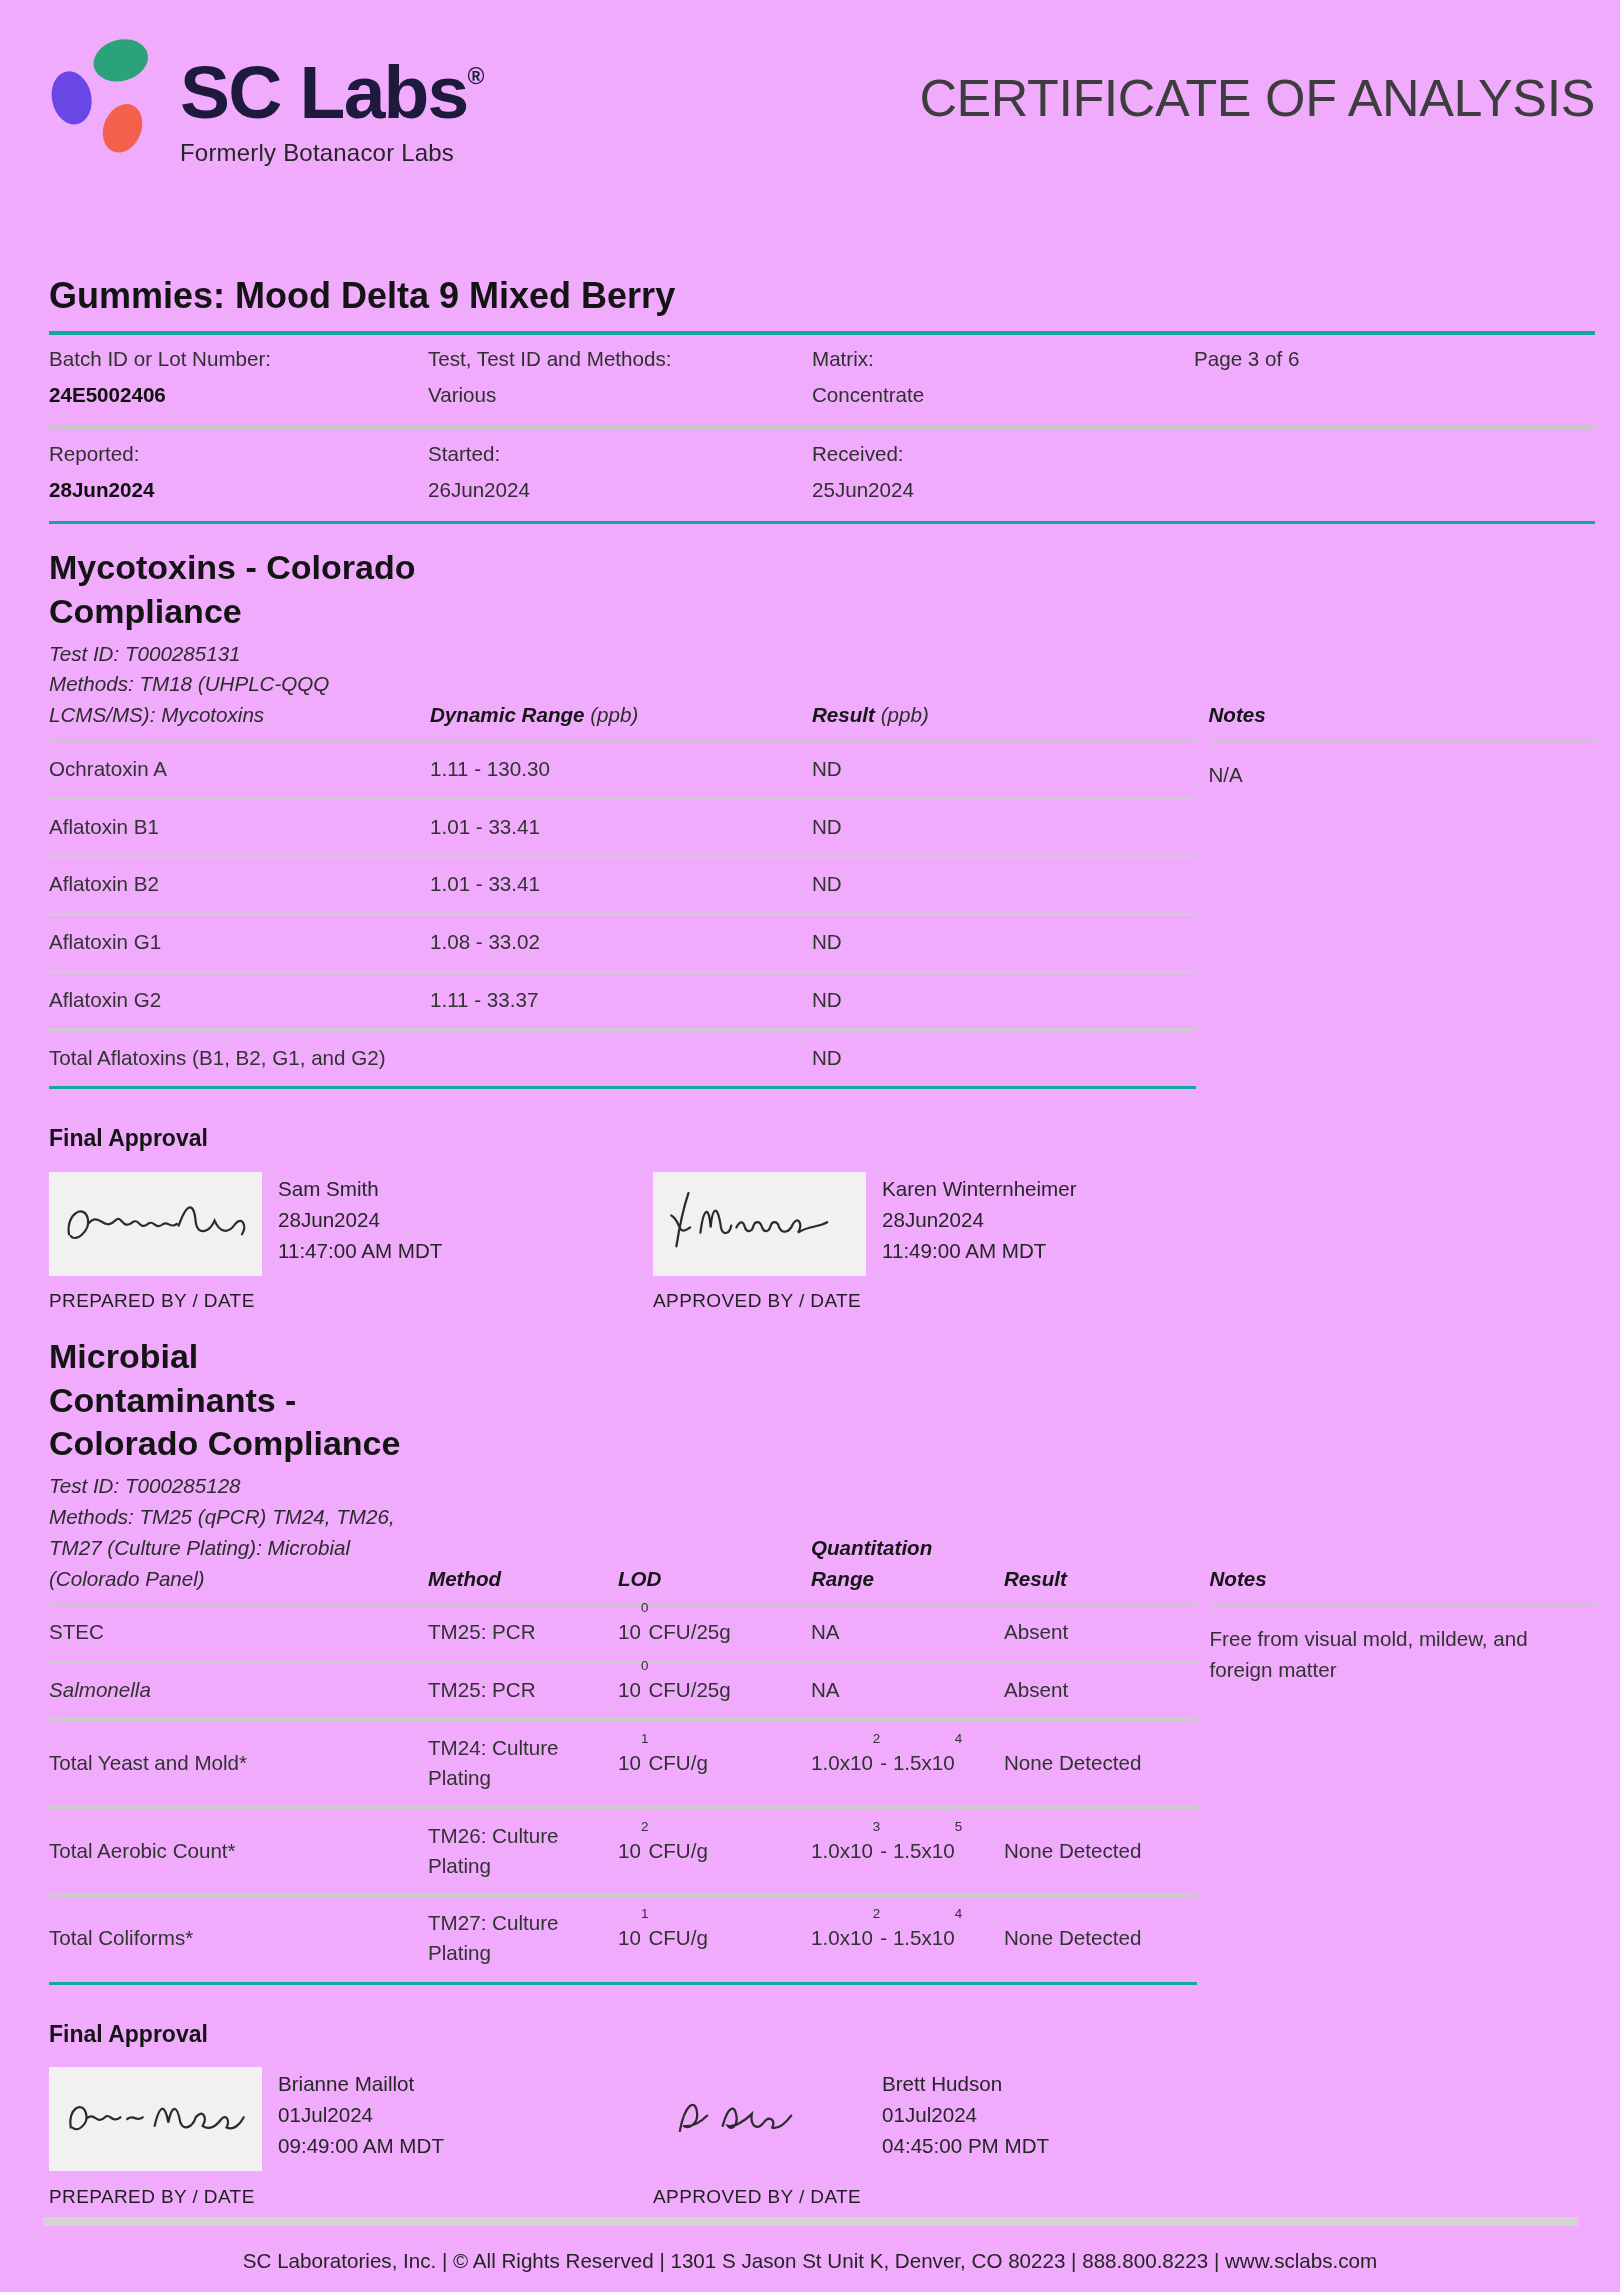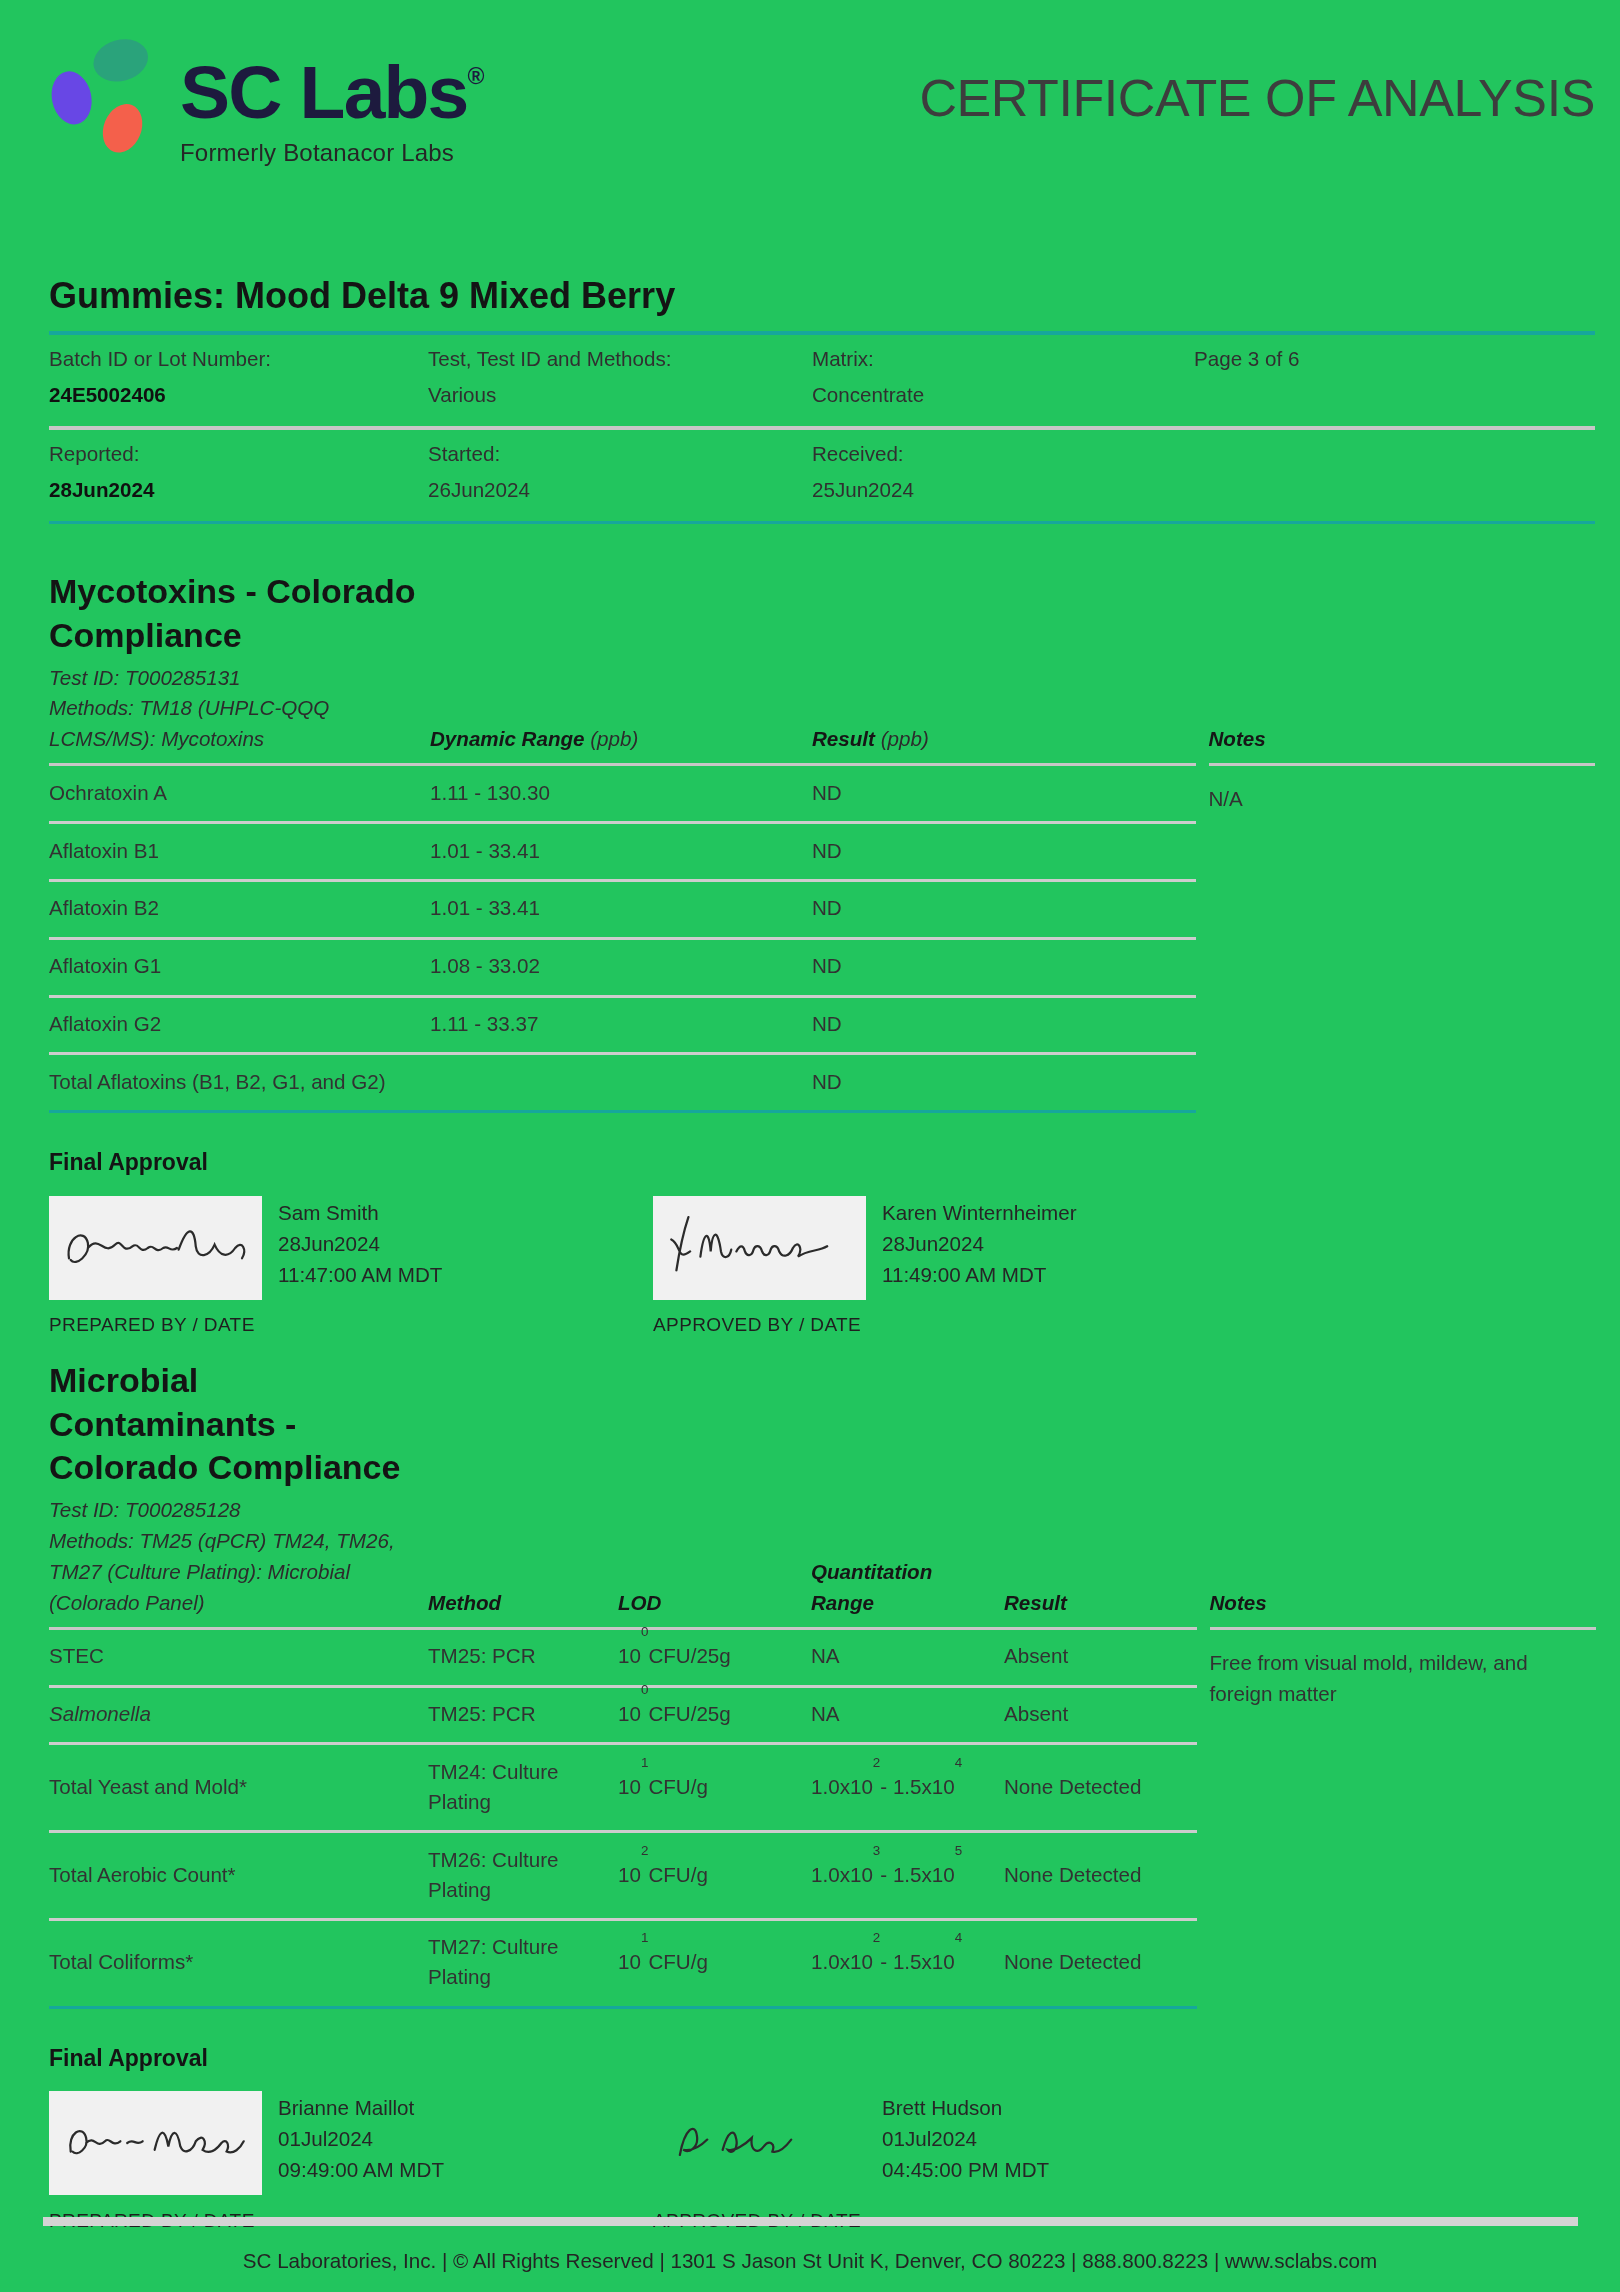--- a/index.html
+++ b/index.html
@@ -1,17 +1,17 @@
 <!DOCTYPE html>
 <html style="font-size:14.3px"><head>
 <meta charset="utf-8">
 <style>
   * { margin:0; padding:0; box-sizing:border-box; }
   body { background:#ffffff; font-family:"Liberation Sans", sans-serif; color:#2f2f2f; }
-  .page { width:1620px; height:2293px; background:#22c55e; position:relative; overflow:hidden;
+  .page { width:1620px; height:2293px; background:#f0abfc; position:relative; overflow:hidden;
           padding:30px 0 0 49px; }
   .content { width:1546px; }
 
   
   .topbar { display:flex; justify-content:space-between; align-items:flex-start; height:172px; }
   .logo { display:flex; align-items:flex-start; }
   .logo-marks { width:106px; height:134px; }
   .logo-textcol { margin-left:25px; padding-top:25px; }
   .logo-name { font-size:75px; font-weight:bold; color:#1d1a3e; letter-spacing:-1.8px; line-height:1; }
   .logo-reg { font-size:23px; font-weight:bold; vertical-align:34px; letter-spacing:0; }
@@ -25,21 +25,21 @@
   .rule-gray { height:3.6px; background:#C7C7C7; }
 
   
   .info-grid { display:grid; grid-template-columns:379px 384px 382px 401px; padding:9px 0 16px; }
   .info-label { font-size:20.6px; color:#303030; line-height:1.45; }
   .info-value { font-size:20.6px; color:#303030; margin-top:6.3px; line-height:1.45; }
   .info-value.bold { font-weight:bold; color:#101010; }
 
   
   .sec-title { font-size:34px; font-weight:bold; color:#141414; line-height:1.28; }
-  .myco { margin-top:46px; }
+  .myco { margin-top:22px; }
   .micro { margin-top:23px; }
 
   
   .grid-table { display:grid; }
   .myco-grid  { grid-template-columns:381px 382px 384px 399px; margin-top:5.4px; }
   .micro-grid { grid-template-columns:379px 190px 193px 193px 193px 399px; margin-top:5.4px; }
   .th { align-self:end; padding-bottom:8px; border-bottom:3.6px solid #C7C7C7;
         font-size:20.6px; color:#2c2c2c; line-height:1.5;font-style:italic; }
   .th .b, .th.b { font-weight:bold; color:#161616; }
   .td { padding:11.6px 9px 13.4px 0; border-bottom:3.6px solid #CDCDCD; font-size:20.6px;

